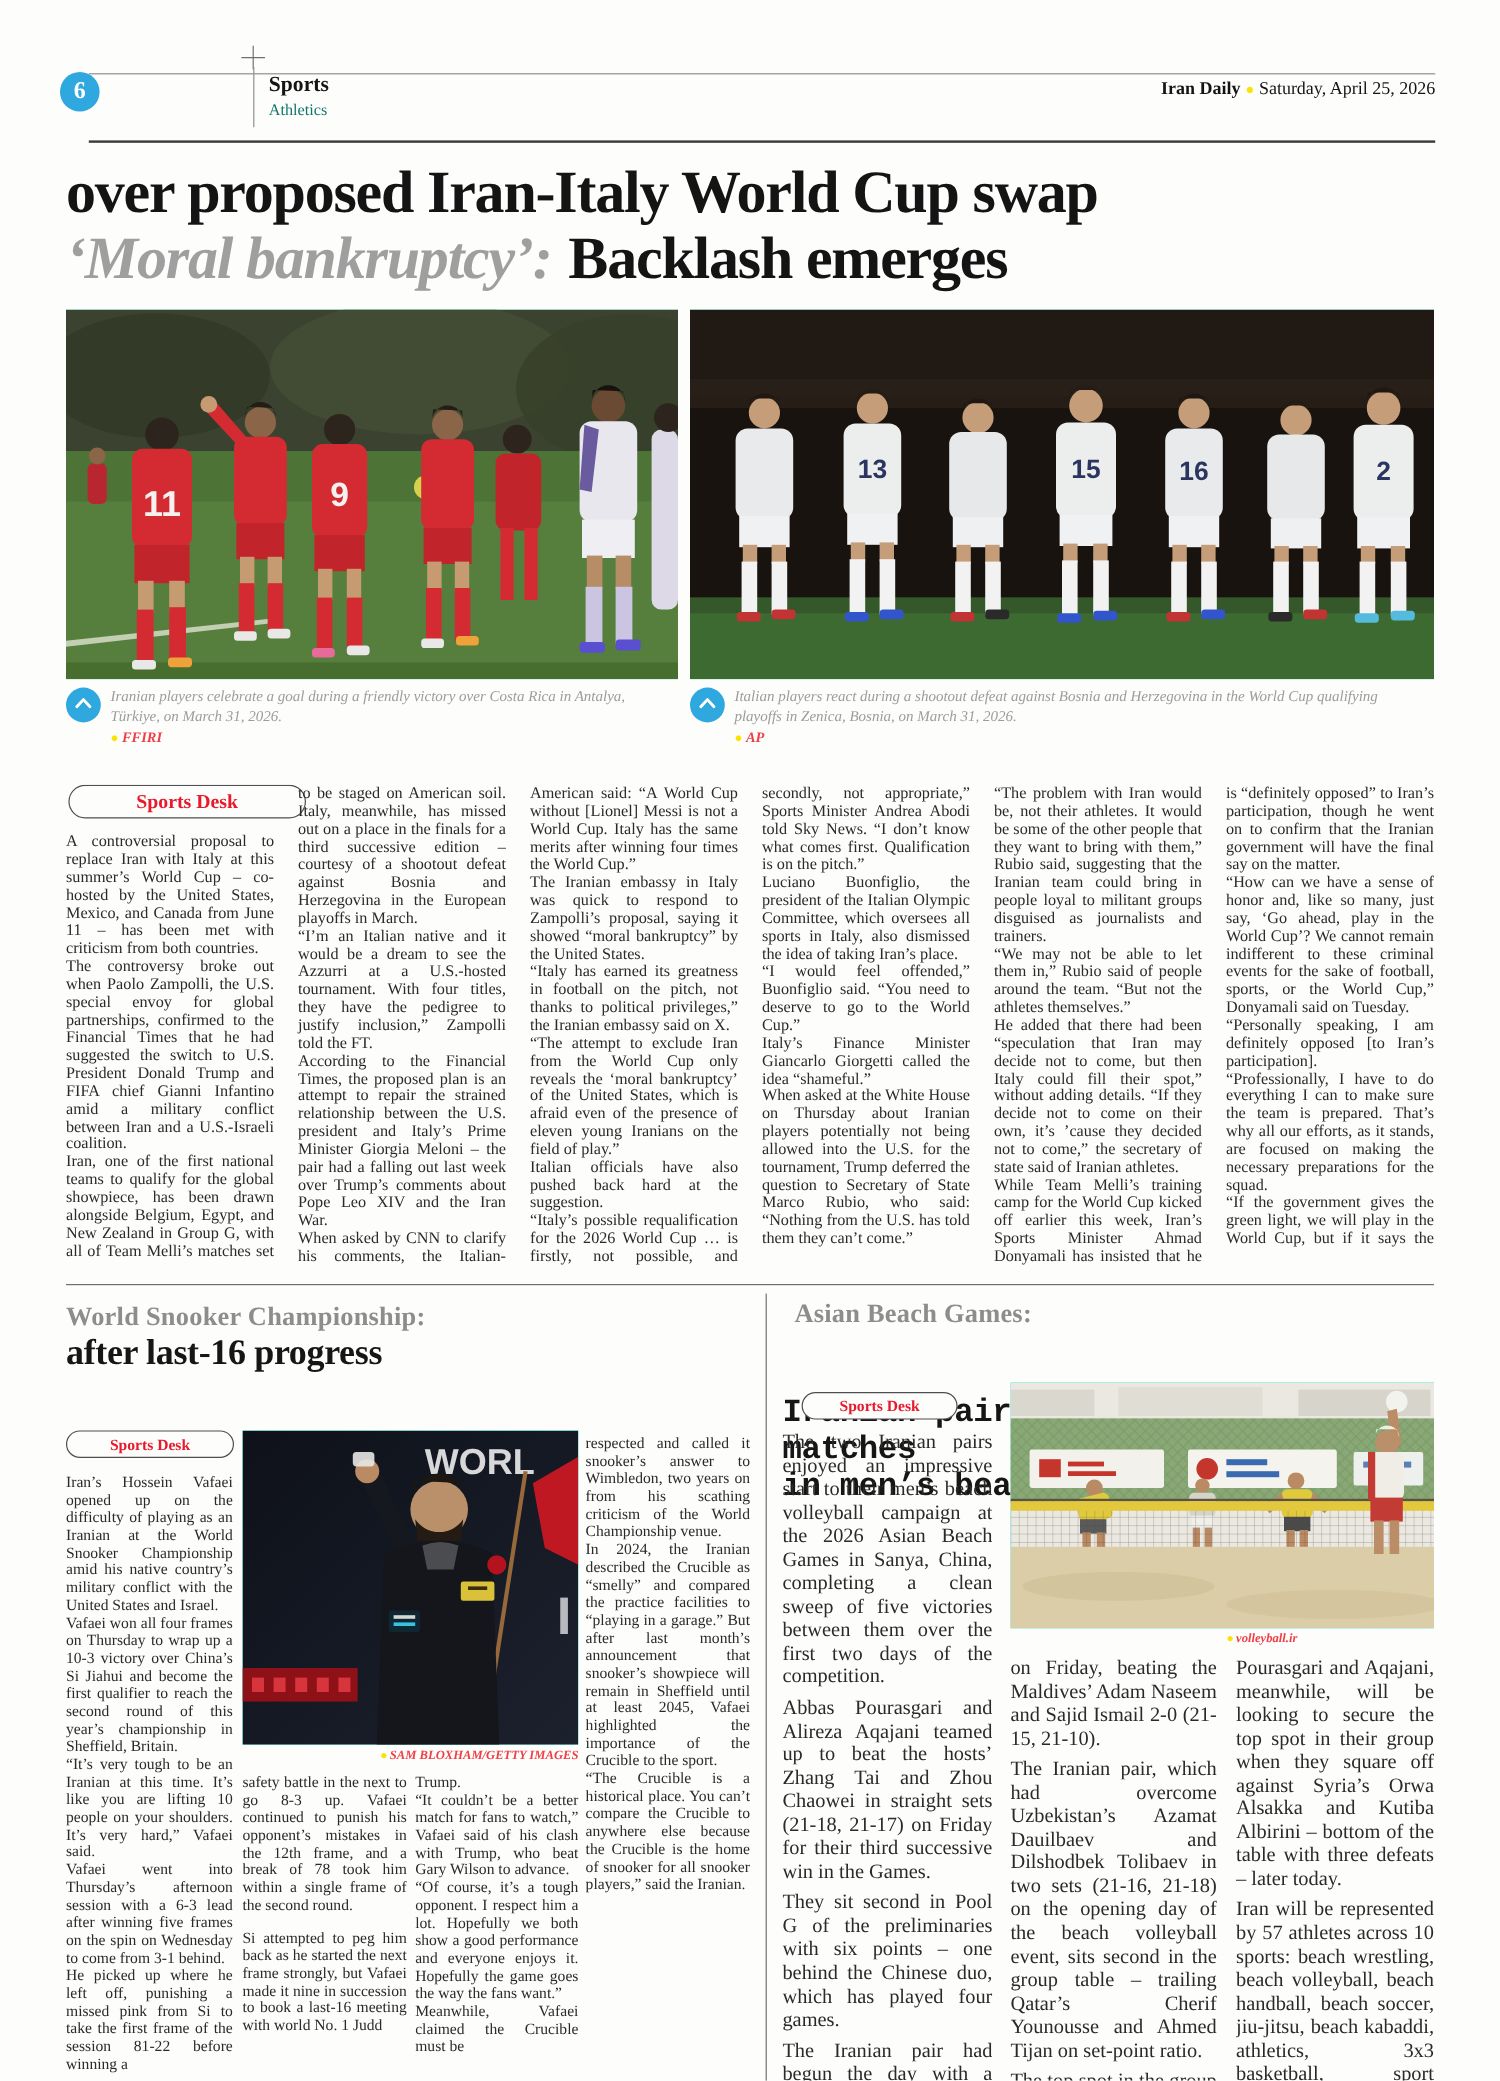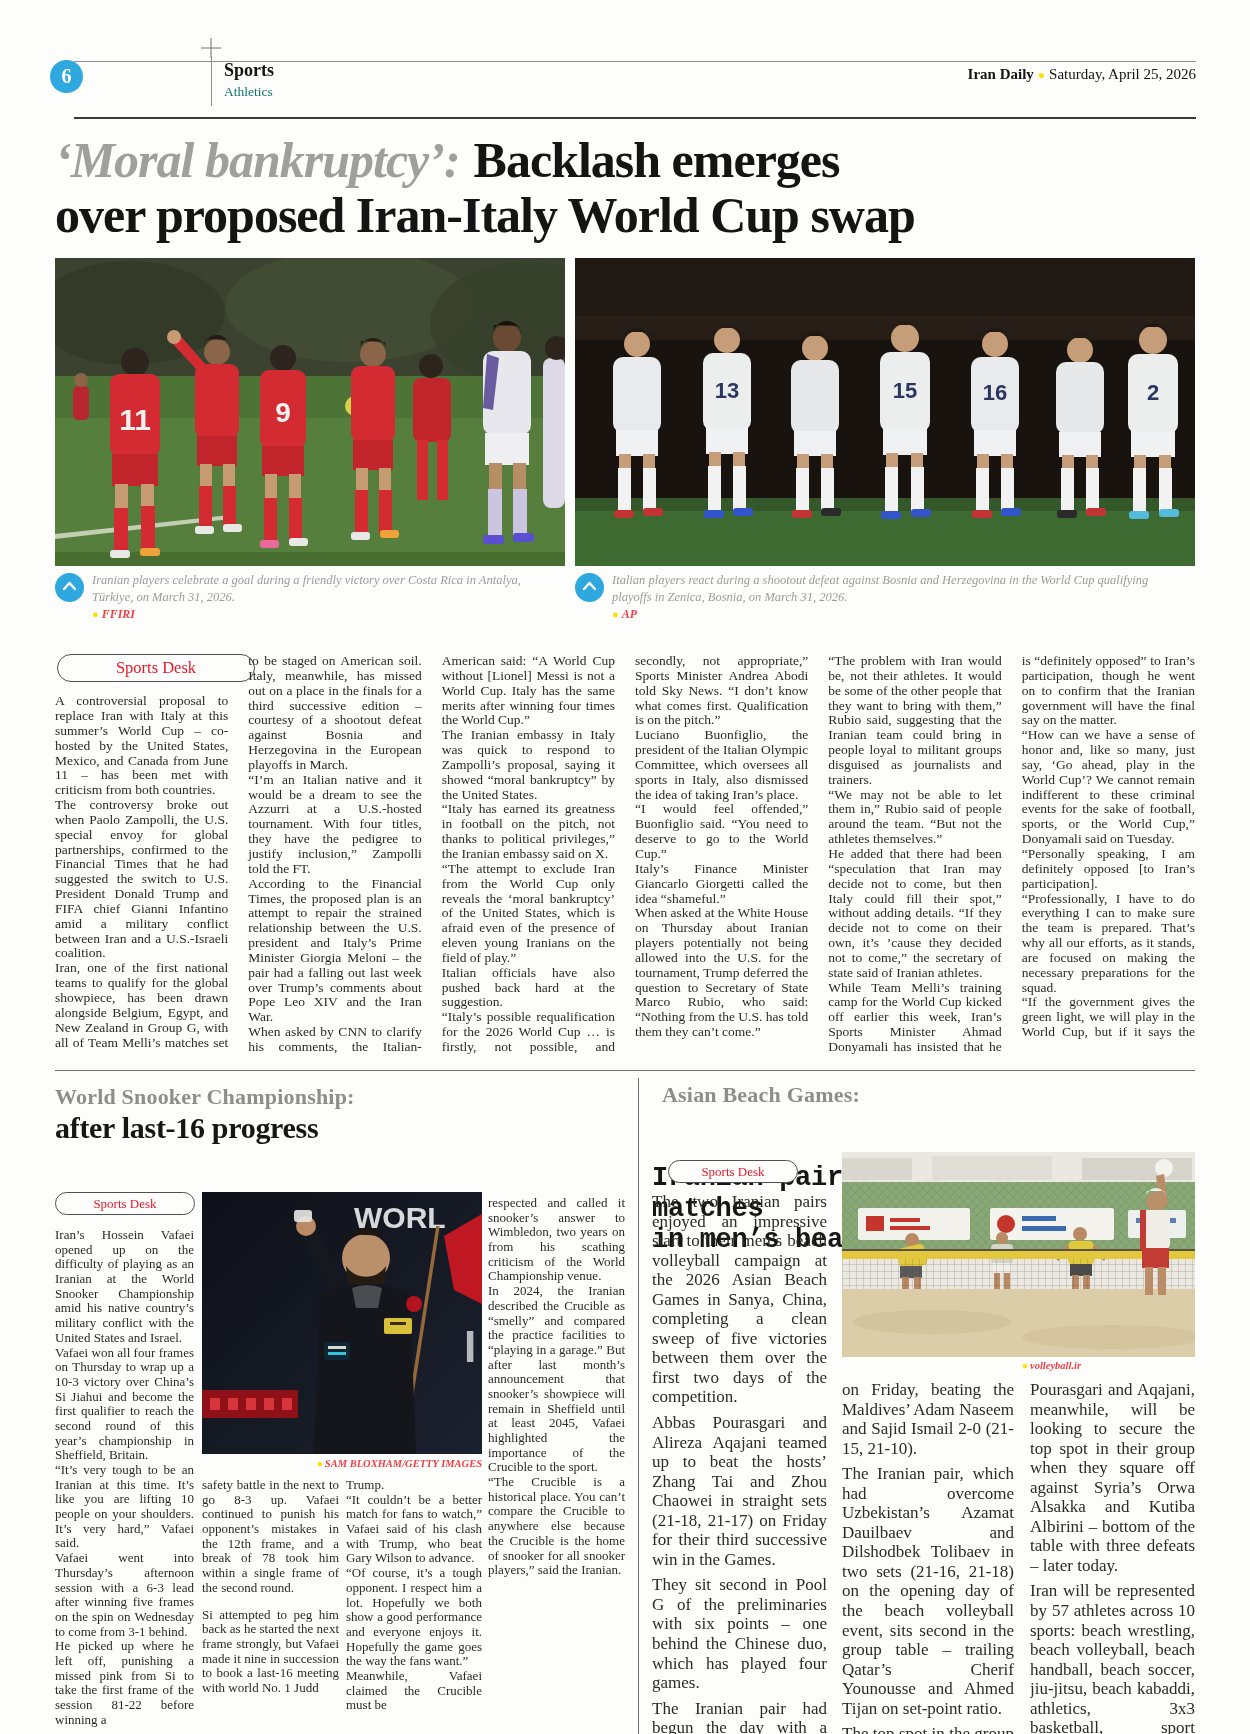--- a/index.html
+++ b/index.html
@@ -30,21 +30,21 @@
 
   
   .chev-btn{position:absolute;width:29px;height:29px;border-radius:50%;background:#2fa8df;}
   .chev-btn svg{display:block;margin:7px auto 0;}
   .caption{position:absolute;font-size:12.5px;font-style:italic;color:#9c9c9c;line-height:1.35;}
   .credit{font-size:12px;font-weight:bold;font-style:italic;color:#ee3f46;}
   .credit .ydot{padding:0 3px 0 0;font-size:11px;}
 
   
   .desk-pill{border:1.5px solid #4f4f52;border-radius:17px;text-align:center;color:#e8192c;
-      font-weight:normal;font-size:16.5px;padding:4px 0;width:196px;margin:0 0 12px 2px;background:#fdfdfb;}
+      font-weight:bold;font-size:16.5px;padding:4px 0;width:196px;margin:0 0 12px 2px;background:#fdfdfb;}
   .desk-pill.small{width:138px;font-size:13px;padding:2.5px 0;border-radius:13px;margin:0;}
 
   
   .bodycopy{font-size:13.5px;line-height:1.1;text-align:justify;color:#2a2a2a;}
   .bodycopy p{margin:0;}
   .main-cols{position:absolute;left:55px;top:654px;width:1140px;height:402px;
       column-count:6;column-gap:20px;column-fill:auto;overflow:hidden;}
 
   .kicker2{position:absolute;font-size:22px;font-weight:bold;color:#8d8d8d;letter-spacing:.2px;}
   .h2a{position:absolute;font-weight:bold;color:#161616;letter-spacing:-.3px;}
@@ -73,22 +73,22 @@
 <div class="vline" style="left:211px;top:56px;height:50px;"></div>
 
 <div class="page-badge">6</div>
 <div class="section-label">Sports</div>
 <div class="subsection-label">Athletics</div>
 <div class="masthead-line"><span class="mh">Iran Daily</span><span class="ydot">●</span><span>Saturday, April 25, 2026</span></div>
 
 <div class="hline strong" style="left:74px;top:117px;width:1122px;"></div>
 
 <div class="lead-headline">
+  <div>over proposed Iran-Italy World Cup swap</div>
   <div><span class="hl-kicker">‘Moral bankruptcy’:</span><span>Backlash emerges</span></div>
-  <div>over proposed Iran-Italy World Cup swap</div>
 </div>
 
 <div class="photo" style="left:55px;top:258px;width:510px;height:308px;">
   <svg width="510" height="308" viewBox="0 0 510 308">
     <rect width="510" height="308" fill="#47503a"></rect>
     <rect width="510" height="132" fill="#3b4330"></rect>
     <ellipse cx="75" cy="55" rx="95" ry="52" fill="#323a27" opacity=".85"></ellipse>
     <ellipse cx="295" cy="48" rx="125" ry="56" fill="#454d34" opacity=".8"></ellipse>
     <ellipse cx="470" cy="66" rx="95" ry="62" fill="#37402a" opacity=".85"></ellipse>
     <rect y="118" width="510" height="190" fill="#567f3d"></rect>

